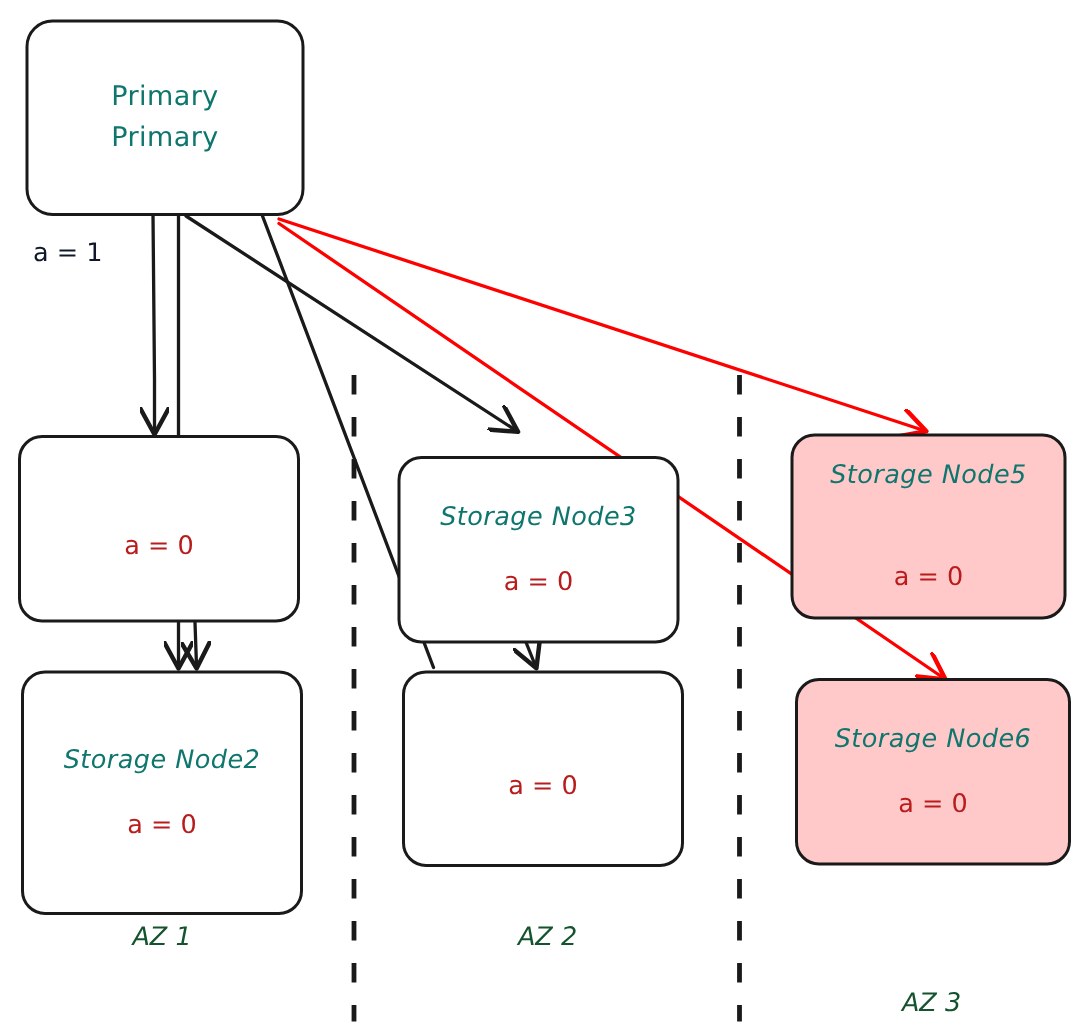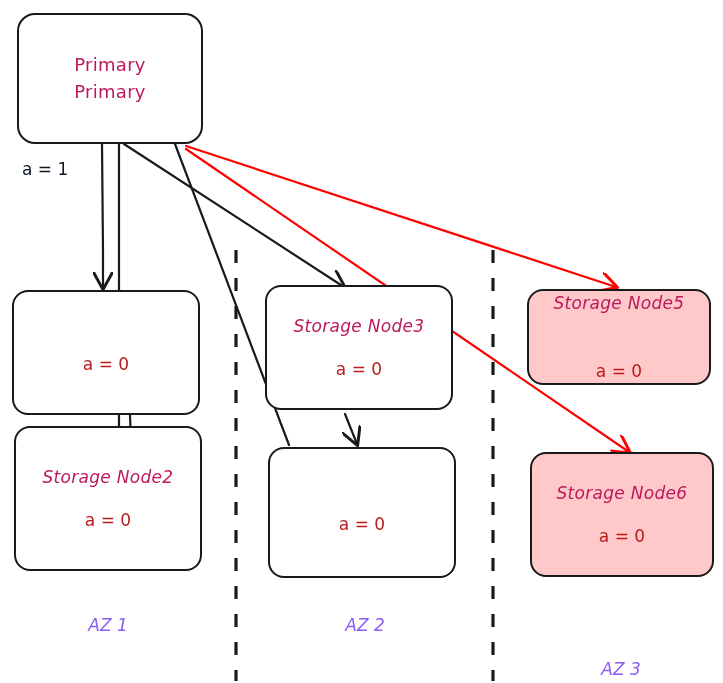--- a/index.html
+++ b/index.html
@@ -41,21 +41,21 @@
     border-radius: 18px;
   }
   .node-box.highlight {
     background: #ffc9c9;
     border-color: #1a1a1a;
   }
   .node-title {
     font-family: "DejaVu Sans", sans-serif;
     font-size: 17px;
     font-style: italic;
-    color: #be185d;
+    color: #0f766e;
     letter-spacing: 0.3px;
     white-space: nowrap;
     line-height: 1.25;
     text-align: center;
   }
   .node-primary .node-title {
     font-style: normal;
     font-size: 18px;
     line-height: 1.45;
   }
@@ -72,21 +72,21 @@
     font-size: 17px;
     color: #0f172a;
     white-space: nowrap;
     z-index: 4;
   }
   .az-label {
     position: absolute;
     font-family: "DejaVu Sans", sans-serif;
     font-size: 17px;
     font-style: italic;
-    color: #8b5cf6;
+    color: #14532d;
     white-space: nowrap;
     text-align: center;
     z-index: 4;
   }
 </style>
 </head>
 <body>
 
 <div id="diagram-root">
 
@@ -143,35 +143,35 @@
   <div class="node-box node-primary" style="left:17px; top:13px; width:186px; height:131px;">
     <div class="node-title"><span>Primary</span><br><span>Primary</span></div>
   </div>
 
   <div class="edge-label" style="left:22px; top:159px;">a = 1</div>
 
   <div class="node-box" style="left:12px; top:290px; width:188px; height:125px;">
     <div class="node-value">a = 0</div>
   </div>
 
-  <div class="node-box" style="left:14px; top:426px; width:188px; height:145px;">
+  <div class="node-box" style="left:14px; top:447px; width:188px; height:163px;">
     <div class="node-title">Storage Node2</div>
     <div class="node-value">a = 0</div>
   </div>
 
-  <div class="node-box" style="left:265px; top:285px; width:188px; height:125px;">
+  <div class="node-box" style="left:265px; top:304px; width:188px; height:125px;">
     <div class="node-title">Storage Node3</div>
     <div class="node-value">a = 0</div>
   </div>
 
   <div class="node-box" style="left:268px; top:447px; width:188px; height:131px;">
     <div class="node-value">a = 0</div>
   </div>
 
-  <div class="node-box highlight" style="left:527px; top:289px; width:184px; height:96px;gap:25px;">
+  <div class="node-box highlight" style="left:527px; top:289px; width:184px; height:124px;gap:25px;">
     <div class="node-title">Storage Node5</div>
     <div class="node-value">a = 0</div>
   </div>
 
   <div class="node-box highlight" style="left:530px; top:452px; width:184px; height:125px;">
     <div class="node-title">Storage Node6</div>
     <div class="node-value">a = 0</div>
   </div>
 
   <div class="az-label" style="left:38px; top:615px; width:140px;">AZ 1</div>

